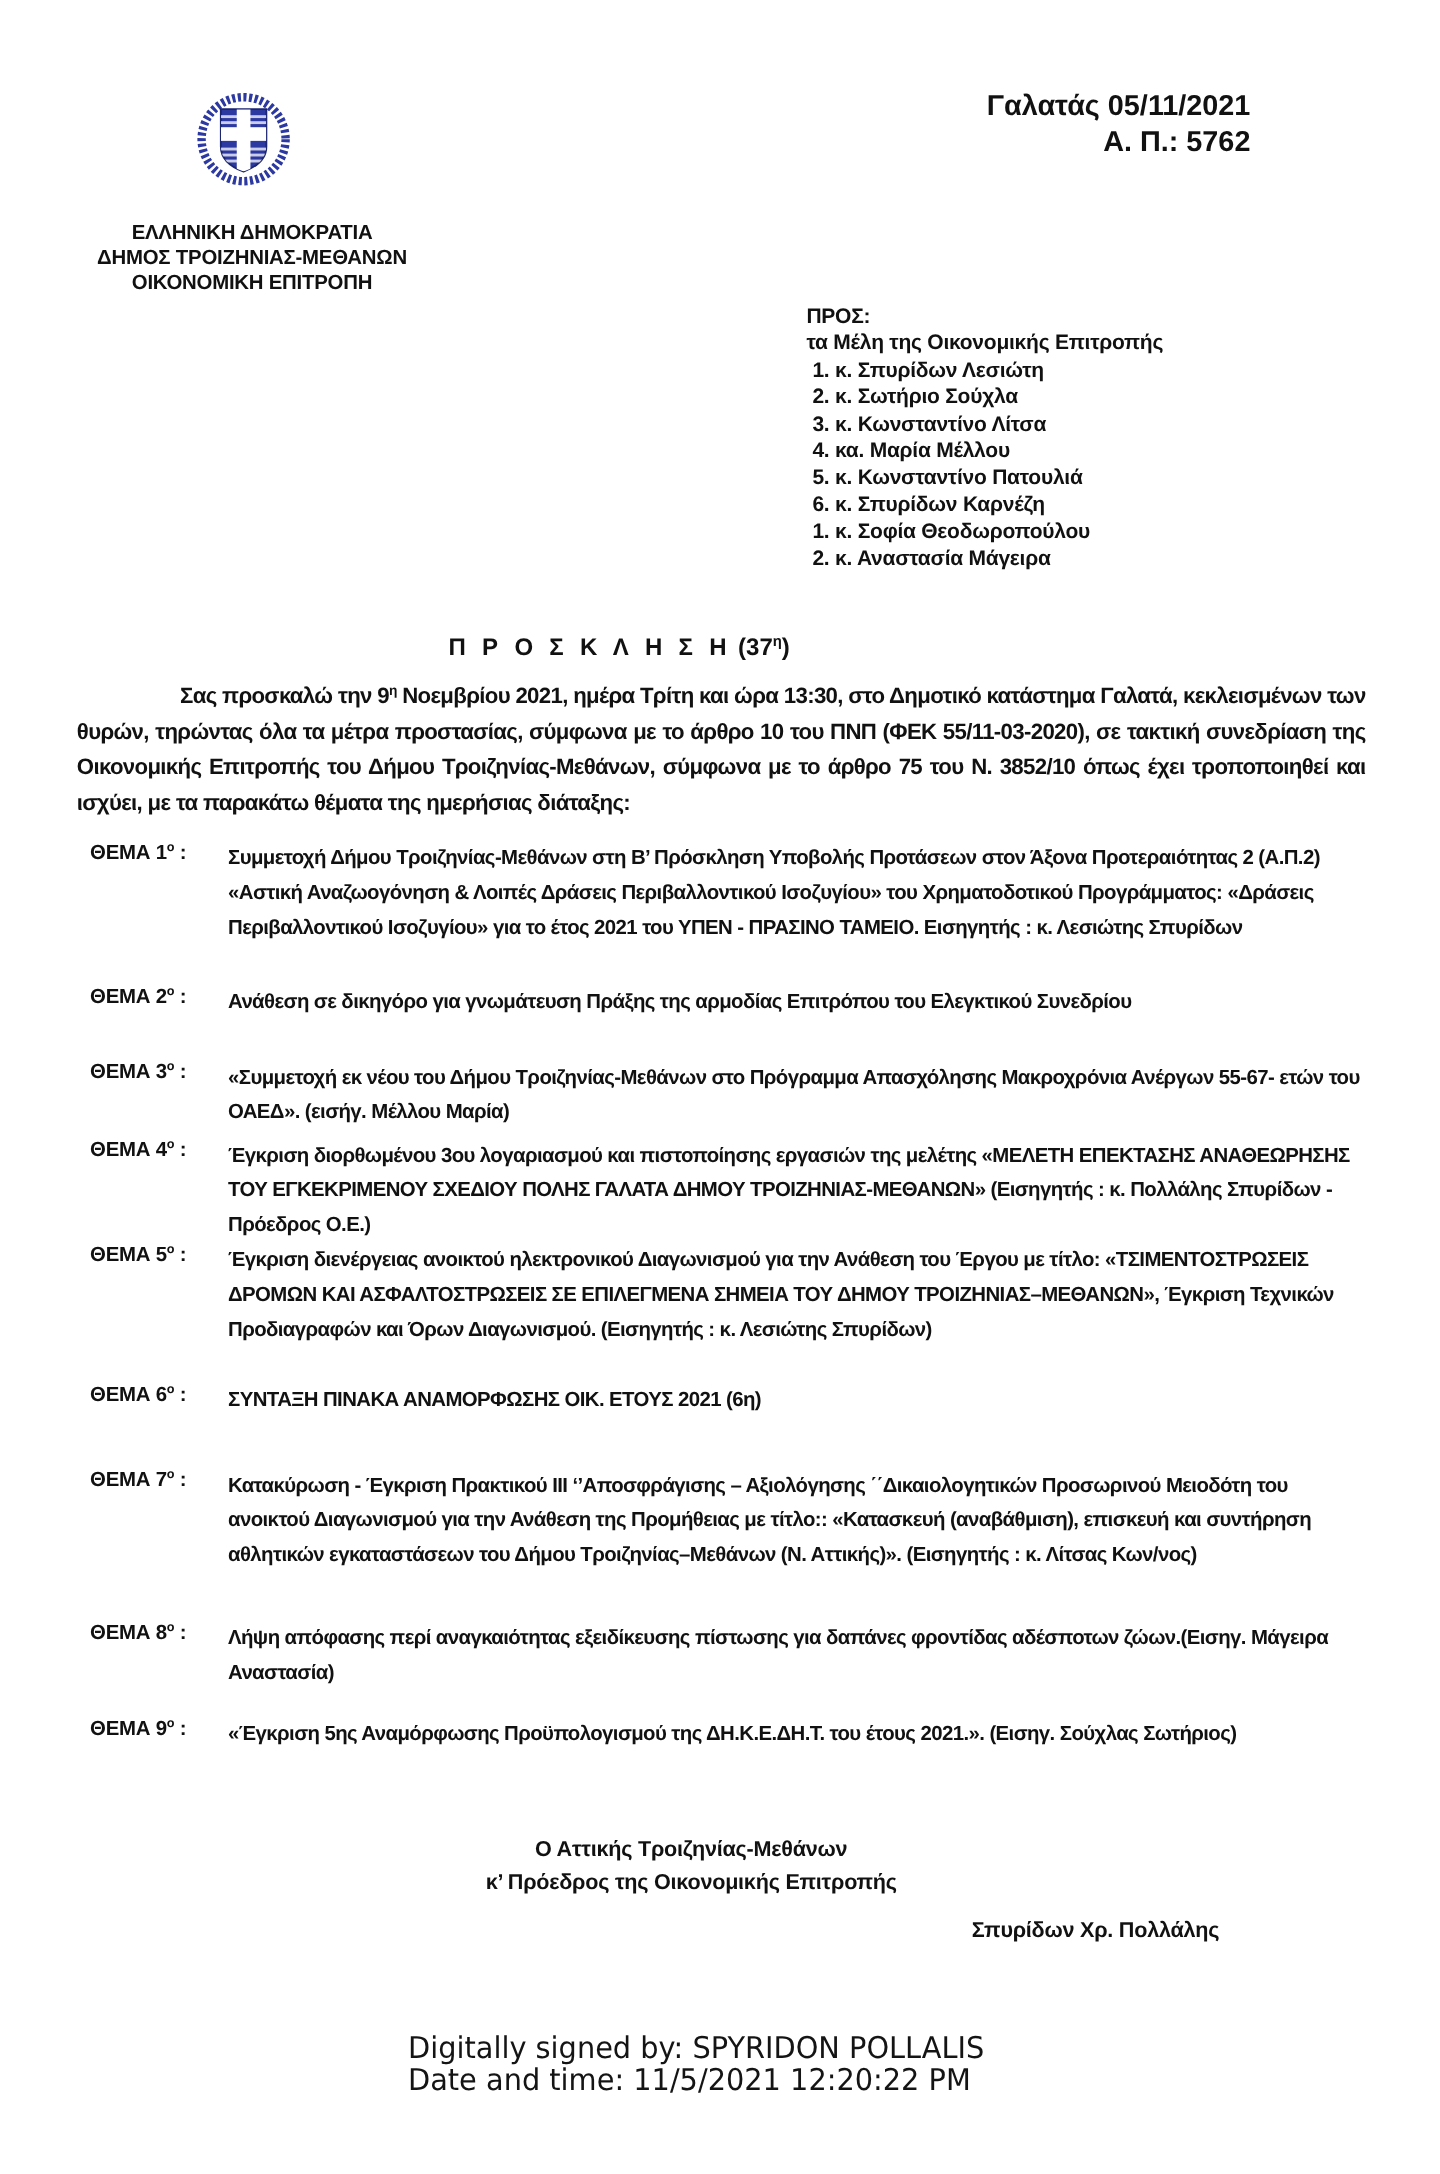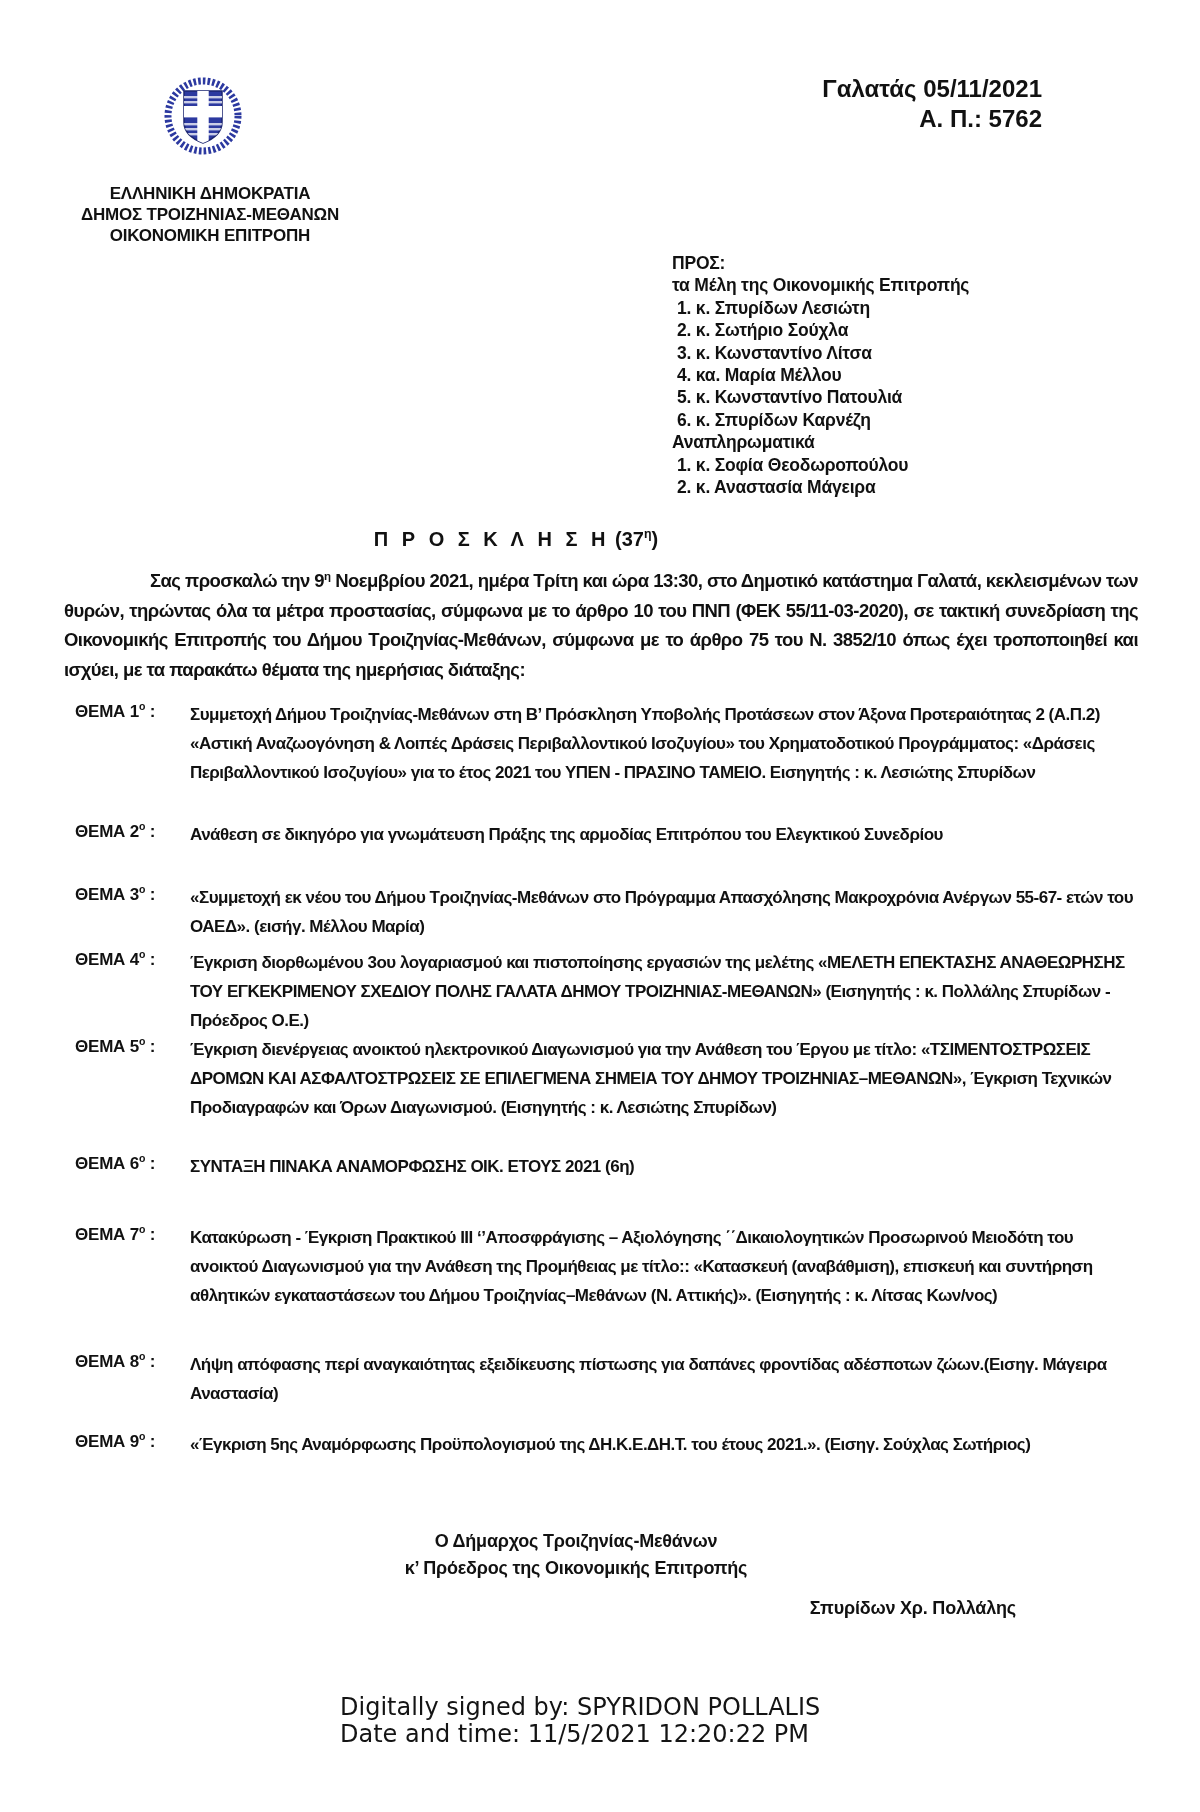--- a/index.html
+++ b/index.html
@@ -114,21 +114,20 @@
 
   <div class="recipients">
     <div>ΠΡΟΣ:</div>
     <div>τα Μέλη της Οικονομικής Επιτροπής</div>
     <div class="num-item">1. κ. Σπυρίδων Λεσιώτη</div>
     <div class="num-item">2. κ. Σωτήριο Σούχλα</div>
     <div class="num-item">3. κ. Κωνσταντίνο Λίτσα</div>
     <div class="num-item">4. κα. Μαρία Μέλλου</div>
     <div class="num-item">5. κ. Κωνσταντίνο Πατουλιά</div>
     <div class="num-item">6. κ. Σπυρίδων Καρνέζη</div>
-    <div>Αναπληρωματικά</div>
     <div class="num-item">1. κ. Σοφία Θεοδωροπούλου</div>
     <div class="num-item">2. κ. Αναστασία Μάγειρα</div>
   </div>
 
   <div class="doc-title">
     <span class="spaced">Π Ρ Ο Σ Κ Λ Η Σ Η</span><span> (37</span><sup>η</sup><span>)</span>
   </div>
 
   <div class="intro">
     <span>Σας προσκαλώ την 9</span><sup>η</sup><span>  Νοεμβρίου 2021, ημέρα Τρίτη και ώρα 13:30, στο Δημοτικό κατάστημα Γαλατά, κεκλεισμένων των θυρών, τηρώντας όλα τα μέτρα προστασίας, σύμφωνα με το άρθρο 10 του ΠΝΠ (ΦΕΚ 55/11-03-2020), σε τακτική συνεδρίαση της Οικονομικής Επιτροπής του Δήμου Τροιζηνίας-Μεθάνων, σύμφωνα με το  άρθρο 75 του Ν. 3852/10 όπως έχει τροποποιηθεί και ισχύει, με τα παρακάτω θέματα της ημερήσιας διάταξης:</span>
@@ -173,21 +172,21 @@
     <div class="topic-label"><span>ΘΕΜΑ 8</span><sup>ο</sup><span> :</span></div>
     <div class="topic-text">Λήψη απόφασης περί αναγκαιότητας εξειδίκευσης πίστωσης για δαπάνες φροντίδας αδέσποτων ζώων.(Εισηγ. Μάγειρα Αναστασία)</div>
   </div>
 
   <div class="topic-row" style="top:1430px">
     <div class="topic-label"><span>ΘΕΜΑ 9</span><sup>ο</sup><span> :</span></div>
     <div class="topic-text justify">«Έγκριση 5ης Αναμόρφωσης Προϋπολογισμού της ΔΗ.Κ.Ε.ΔΗ.Τ. του έτους 2021.». (Εισηγ. Σούχλας Σωτήριος)</div>
   </div>
 
   <div class="sign-block">
-    <div>Ο Δήμαρχος Τροιζηνίας-Μεθάνων</div>
+    <div>Ο Αττικής Τροιζηνίας-Μεθάνων</div>
     <div>κ’ Πρόεδρος της Οικονομικής Επιτροπής</div>
     <div class="sign-name">Σπυρίδων Χρ. Πολλάλης</div>
   </div>
 
   <div class="digital-sig">
     <div>Digitally signed by: SPYRIDON POLLALIS</div>
     <div>Date and time: 11/5/2021 12:20:22 PM</div>
   </div>
 
 </div>

